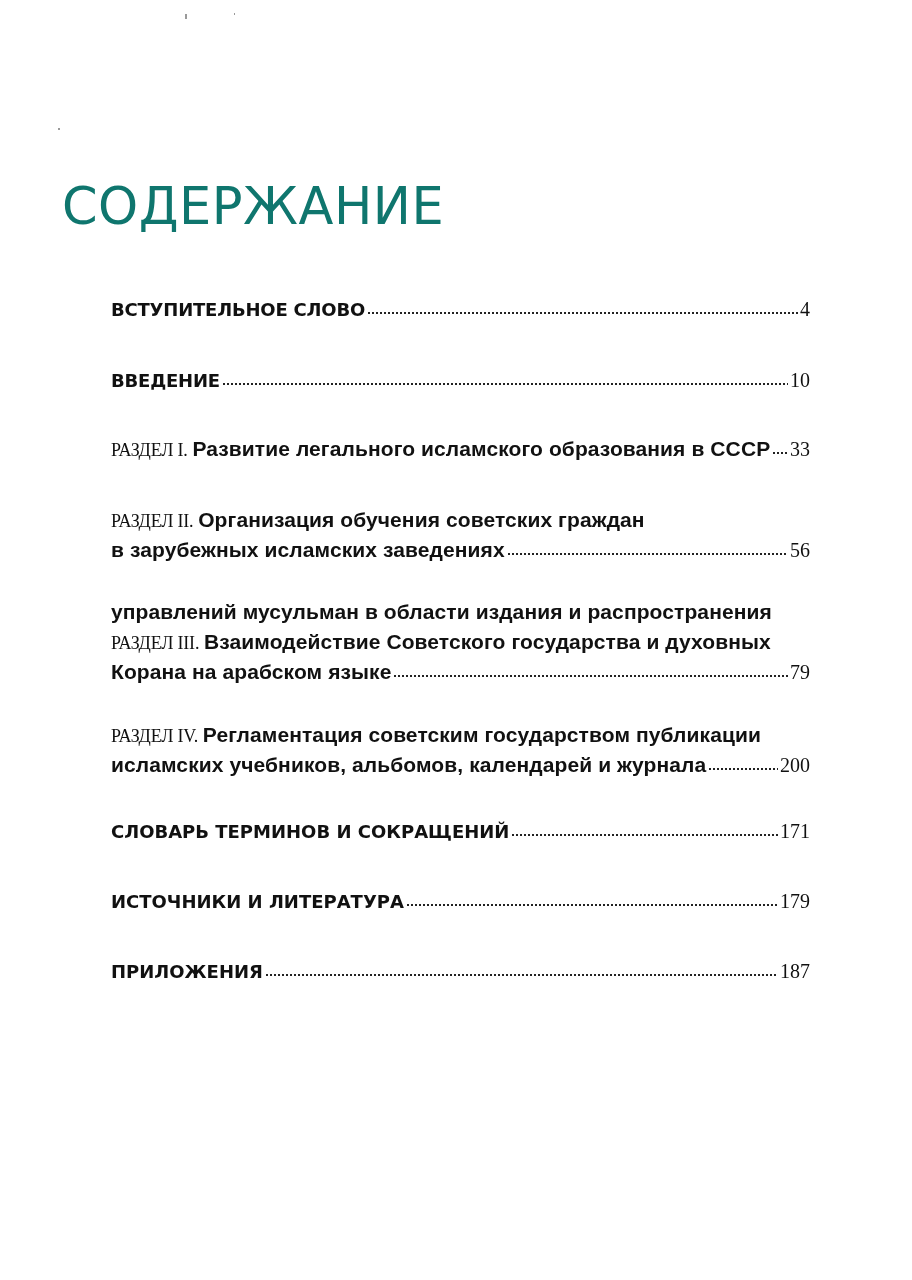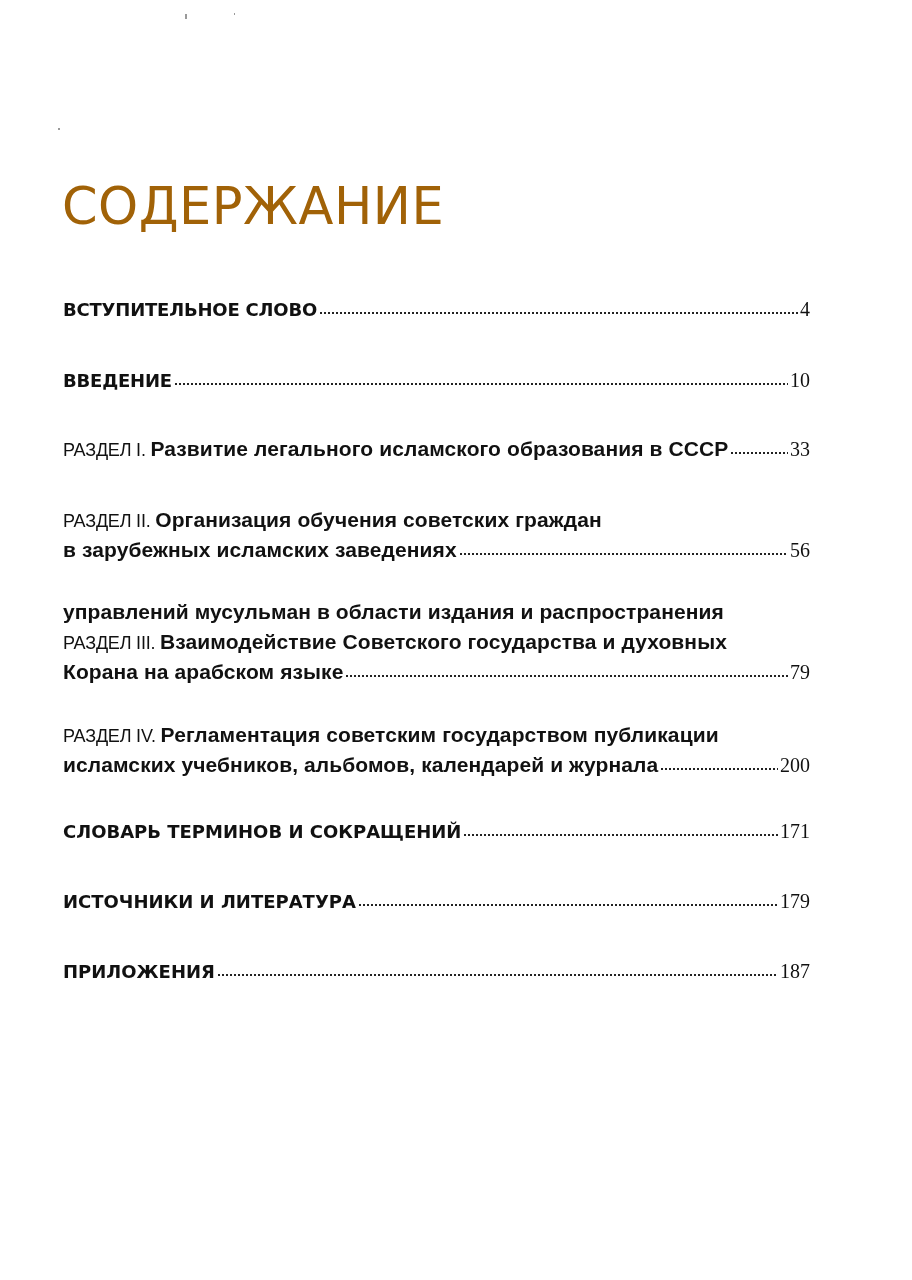--- a/index.html
+++ b/index.html
@@ -21,52 +21,53 @@
     .title {
       position: absolute;
       left: 62px;
       top: 172px;
       font-family: "DejaVu Sans", sans-serif;
       font-weight: normal;
       font-size: 51px;
       letter-spacing: 0.5px;
       line-height: 70px;
       margin: 0;
-      color: #a16207;
+      color: #0f766e;
     }
     .toc-entry {
       position: absolute;
       left: 63px;
       width: 747px;
     }
     .toc-line {
       display: flex;
       align-items: baseline;
       height: 30px;
       line-height: 30px;
+      margin-left: 48px;
     }
     .label {
       white-space: nowrap;
       font-size: 19px;
       color: #111;
     }
     .caps-bold {
       font-family: "DejaVu Sans", sans-serif;
       font-weight: bold;
       font-size: 18px;
       letter-spacing: -0.2px;
     }
     .caps-regular {
       font-family: "DejaVu Sans", sans-serif;
       font-weight: bold;
       font-size: 18px;
       letter-spacing: 0px;
     }
     .section-prefix {
-      font-family: Liberation Sans, sans-serif;
+      font-family: Liberation Serif, serif;
       font-weight: normal;
       font-size: 18px;
       letter-spacing: -0.2px;
     }
     .section-title {
       font-family: "Liberation Sans", sans-serif;
       font-weight: bold;
       font-size: 21px;
       letter-spacing: 0.1px;
     }

